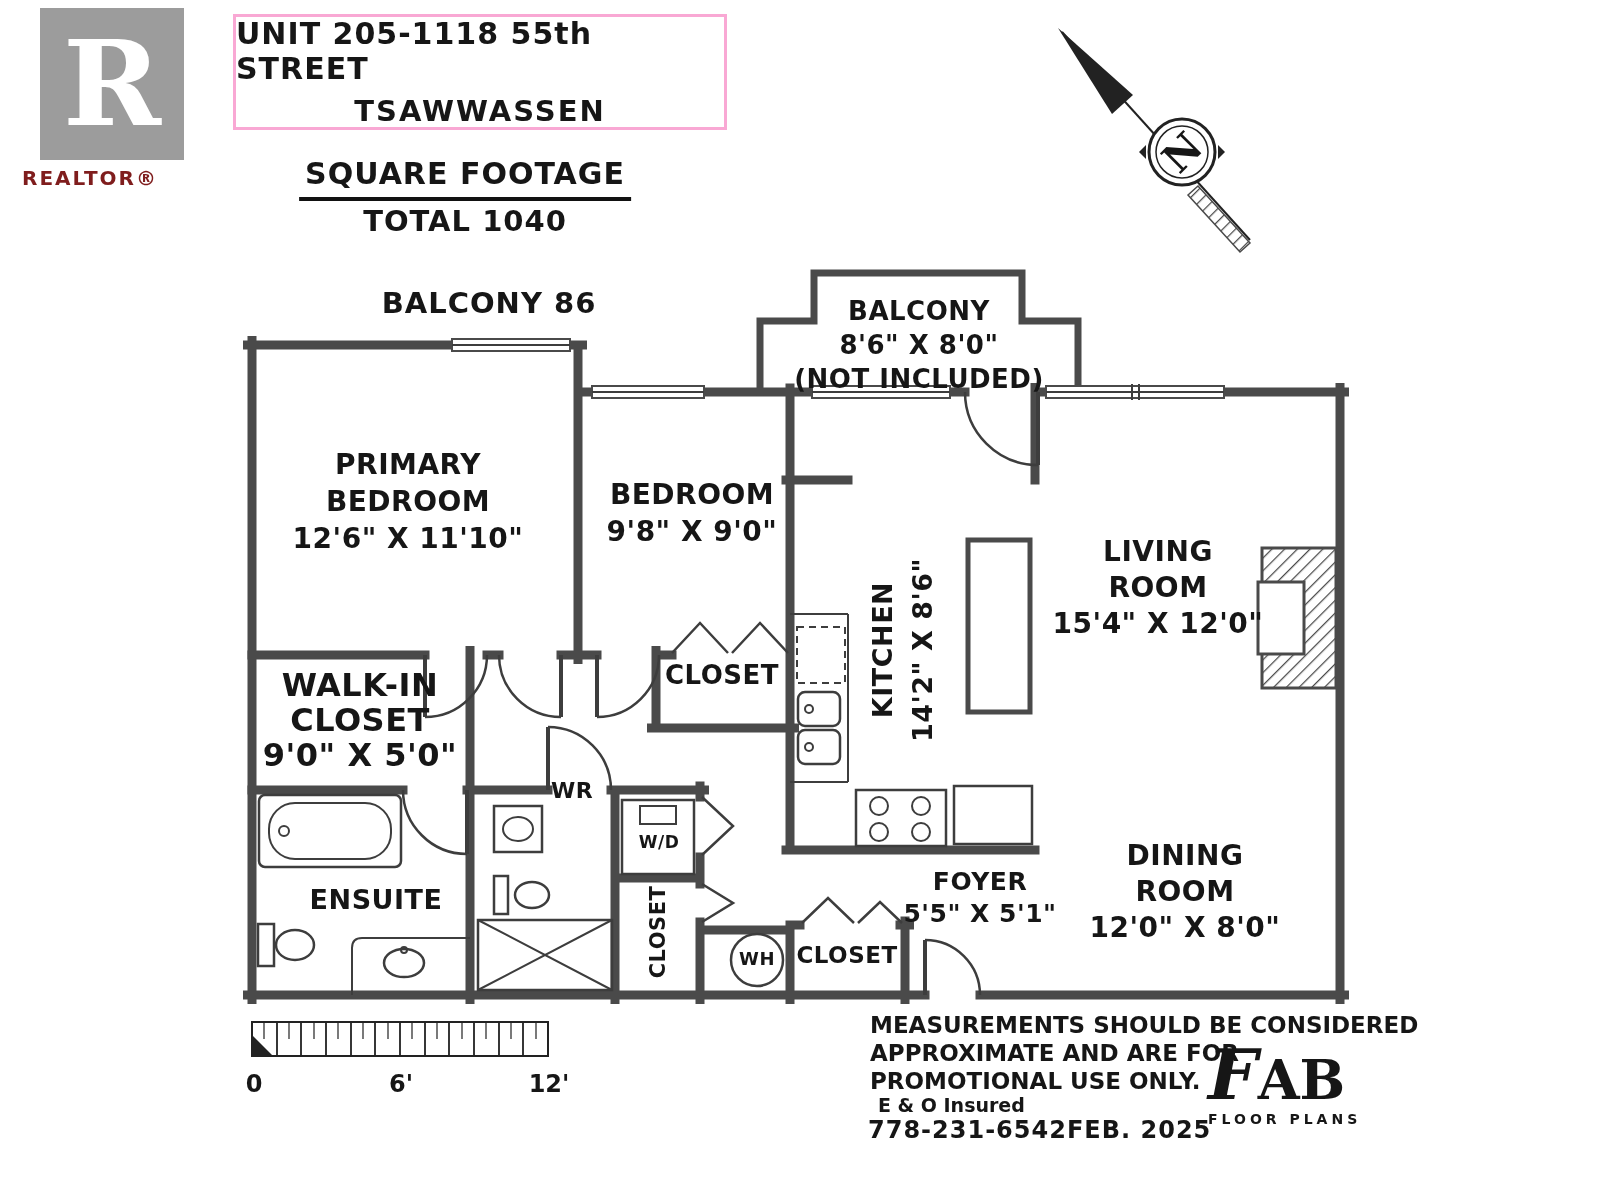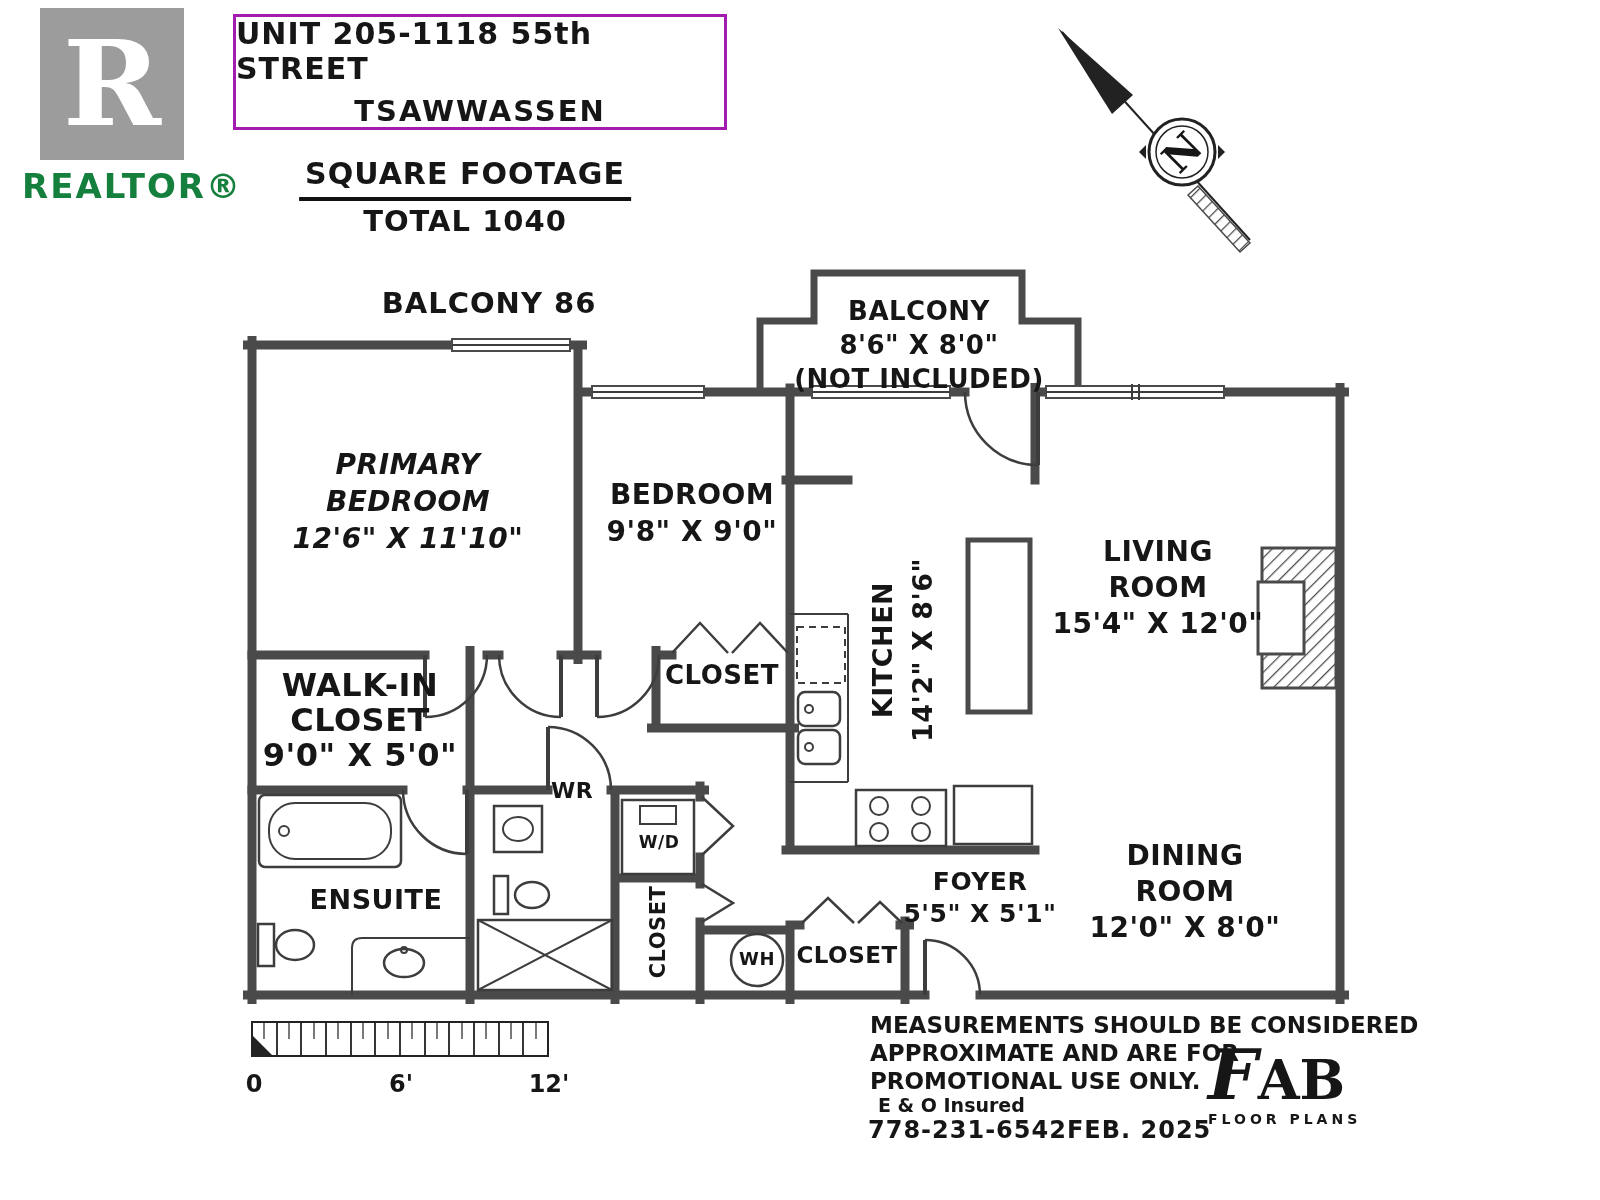--- a/index.html
+++ b/index.html
@@ -12,55 +12,55 @@
   .thin{stroke:#3d3d3d;stroke-width:2.5;fill:none;}
   .thin2{stroke:#3d3d3d;stroke-width:2;fill:none;}
   .leaf{stroke:#3d3d3d;stroke-width:4;fill:none;}
   .winrect{fill:#ffffff;stroke:#4a4a4a;stroke-width:2;}
   .dark{fill:#222222;}
 
   .lbl{position:absolute;transform:translateX(-50%);text-align:center;font-weight:bold;
        white-space:nowrap;letter-spacing:0.5px;color:#161616;}
   .lbl .line{display:block;}
 
-  #lbl-primary{left:408px;top:446px;font-size:28px;line-height:37px;font-style:italic;}
+  #lbl-primary{left:408px;top:446px;font-size:28px;line-height:37px;}
   #lbl-bedroom{left:692px;top:476px;font-size:28px;line-height:37px;}
   #lbl-balcony{left:919px;top:294px;font-size:26px;line-height:34px;}
   #lbl-living{left:1158px;top:534px;font-size:28px;line-height:36px;}
   #lbl-dining{left:1185px;top:838px;font-size:28px;line-height:36px;}
   #lbl-foyer{left:968px;top:866px;font-size:25px;line-height:32px;margin-left:12px;}
   #lbl-walkin{left:360px;top:668px;font-size:32px;line-height:35px;}
   #lbl-closet-bedroom{left:722px;top:660px;font-size:26px;}
   #lbl-ensuite{left:376px;top:884px;font-size:27px;}
   #lbl-wr{left:572px;top:778px;font-size:22px;}
   #lbl-wd{left:659px;top:832px;font-size:17px;}
   #lbl-wh{left:757px;top:948px;font-size:18px;}
   #lbl-closet-foyer{left:847px;top:942px;font-size:23px;}
   #lbl-kitchen{left:903px;top:650px;transform:translate(-50%,-50%) rotate(-90deg);
                font-size:27px;line-height:40px;}
   #lbl-closet-hall{left:658px;top:932px;transform:translate(-50%,-50%) rotate(-90deg);
                font-size:21px;}
 
   .title-box{position:absolute;left:233px;top:14px;width:488px;height:110px;
-             border:3px solid #a21caf;display:flex;flex-direction:column;
+             border:3px solid #f9a8d4;display:flex;flex-direction:column;
              align-items:center;justify-content:center;gap:8px;font-weight:bold;}
   .title-box .t1{font-size:30px;letter-spacing:1px;}
   .title-box .t2{font-size:29px;letter-spacing:2px;}
 
   #sqft-label{left:465px;top:156px;font-size:30px;border-bottom:4px solid #111;
               padding:0 6px 6px 6px;letter-spacing:1px;}
   #sqft-total{left:465px;top:204px;font-size:29px;letter-spacing:1px;}
   #balcony86{left:463px;top:286px;font-size:29px;letter-spacing:1px;margin-left:26px;}
 
   .realtor-block{position:absolute;left:40px;top:8px;width:144px;height:152px;
                  background:#9c9c9c;display:flex;align-items:center;justify-content:center;}
   .realtor-block span{font-family:"DejaVu Serif", serif;font-weight:bold;
                  font-size:118px;color:#ffffff;line-height:1;}
-  #realtor-word{position:absolute;left:22px;top:166px;font-size:34px;font-weight:bold;
-                color:#15803d;letter-spacing:2px;}
+  #realtor-word{position:absolute;left:22px;top:166px;font-size:20px;font-weight:bold;
+                color:#7f1d1d;letter-spacing:2px;}
 
   .footer-line{position:absolute;font-weight:bold;white-space:nowrap;text-align:right;}
   #disc1{left:870px;top:1012px;font-size:23px;}
   #disc2{left:870px;top:1040px;font-size:23px;}
   #disc3{left:870px;top:1068px;font-size:23px;}
   #insured{left:878px;top:1094px;font-size:19px;}
   #phoneline{left:868px;top:1116px;font-size:24px;letter-spacing:1px;}
   #phoneline .date{}
 
   .fab{position:absolute;left:1208px;top:1046px;text-align:left;}

